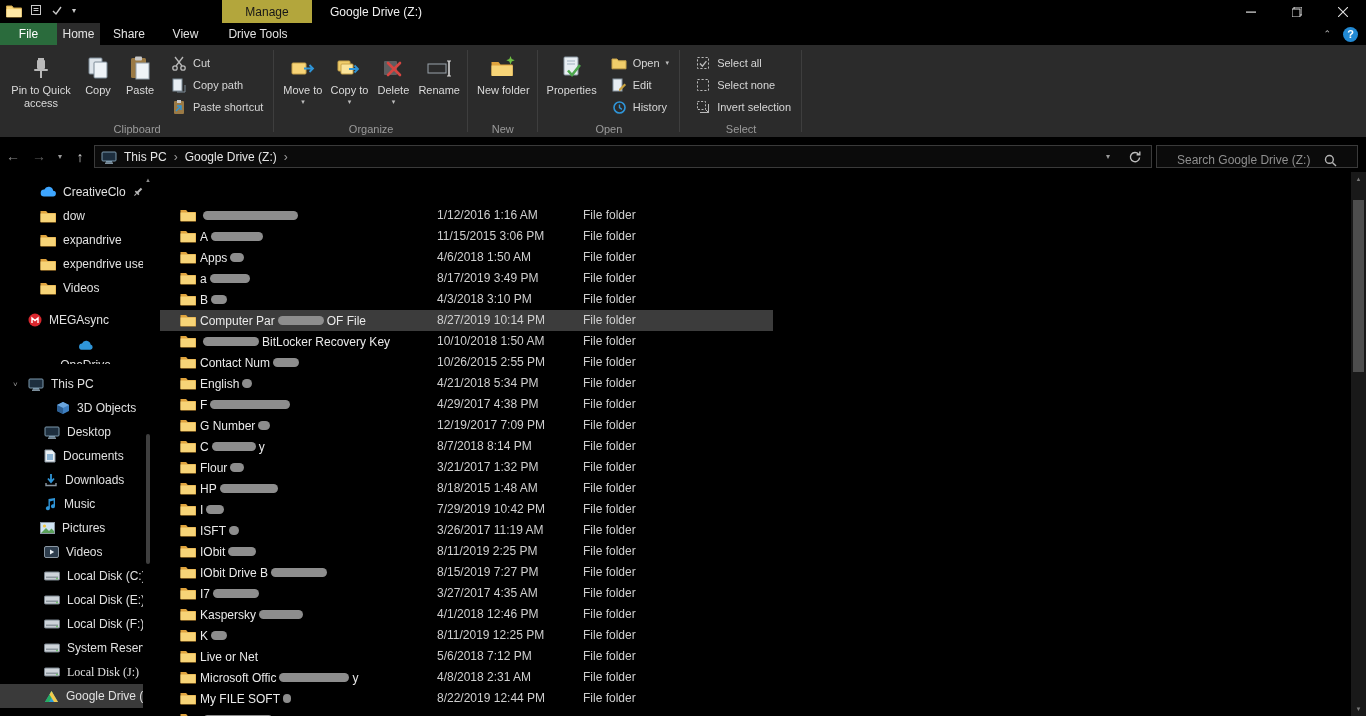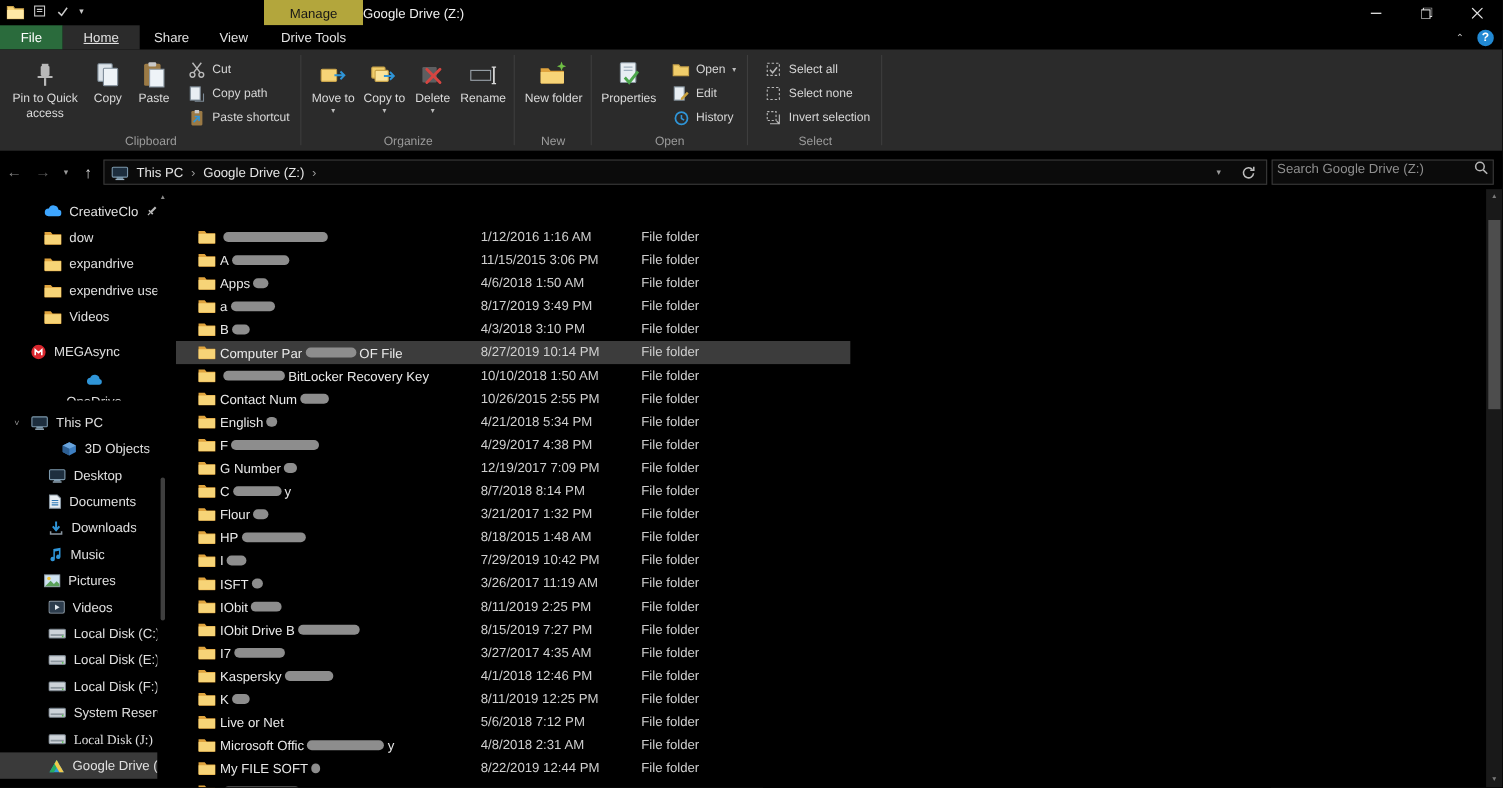--- a/index.html
+++ b/index.html
@@ -6,21 +6,21 @@
   html,body{background:#101010;}
   .window{position:relative;width:1366px;height:716px;background:#000;color:#e6e6e6;
     font-family:"Liberation Sans","DejaVu Sans",sans-serif;font-size:12px;overflow:hidden;user-select:none;}
   .ic{display:inline-flex;align-items:center;justify-content:center;line-height:0;}
 
   
   .titlebar{position:absolute;top:0;left:0;width:100%;height:23px;background:#000;}
   .app-icon{position:absolute;left:6px;top:4px;}
   .qat{position:absolute;left:30px;top:4px;display:flex;align-items:center;gap:9px;}
   .qat-caret{color:#c9c9c9;font-size:8px;}
-  .manage-tab{position:absolute;left:240px;top:0;width:90px;height:23px;background:#b3a63c;color:#161616;
+  .manage-tab{position:absolute;left:222px;top:0;width:90px;height:23px;background:#b3a63c;color:#161616;
     display:flex;align-items:center;justify-content:center;}
   .win-title{position:absolute;left:330px;top:0;height:23px;display:flex;align-items:center;color:#f0f0f0;}
   .win-controls{position:absolute;right:0;top:0;display:flex;}
   .win-btn{width:46px;height:23px;display:flex;align-items:center;justify-content:center;}
 
   
   .ribbon-tabs{position:absolute;top:23px;left:0;width:100%;height:22px;background:#000;display:flex;}
   .tab{display:flex;align-items:center;justify-content:center;color:#e2e2e2;height:100%;}
   .tab-file{background:#2a6b3c;color:#fff;}
   .tab-active{background:#2b2b2b;}
@@ -51,21 +51,21 @@
   .nav-drop{width:16px;font-size:8px;color:#9a9a9a;text-align:center;}
   .nav-up{color:#d6d6d6;width:24px;text-align:center;font-size:14px;}
   .crumbbar{flex:1;height:23px;margin:0 4px 0 2px;background:#0b0b0b;border:1px solid #3a3a3a;
     display:flex;align-items:center;padding:0 6px;gap:7px;}
   .crumb{color:#e6e6e6;white-space:nowrap;}
   .bc-sep{color:#9a9a9a;}
   .crumb-spacer{flex:1;}
   .crumb-drop{color:#9a9a9a;font-size:8px;padding:0 7px;}
   .refresh{padding:0 4px;}
   .searchbox{width:202px;height:23px;margin-right:8px;background:#0b0b0b;border:1px solid #3a3a3a;
-    display:flex;align-items:flex-start;padding:0 4px;}
+    display:flex;align-items:flex-end;padding:0 20px;}
   .searchbox input{flex:1;min-width:0;background:transparent;border:none;outline:none;color:#cfcfcf;
     font-family:inherit;font-size:12px;}
   .searchbox input::placeholder{color:#8f8f8f;}
 
   
   .main{position:absolute;top:172px;left:0;right:0;bottom:0;background:#000;}
 
   .sidebar{position:absolute;left:0;top:2px;bottom:0;width:152px;overflow:hidden;padding-top:6px;}
   .side-item{position:relative;height:24px;display:flex;align-items:center;gap:7px;color:#e0e0e0;width:143px;}
   .side-item.sel{background:#3a3a3a;}
@@ -139,21 +139,21 @@
       <div class="win-btn ic">
           <svg width="10" height="10" viewBox="0 0 10 10">
             <path d="M0 0 L10 10 M10 0 L0 10" stroke="#e0e0e0" stroke-width="1.1"></path>
           </svg>
         </div>
     </div>
   </div>
 
   <div class="ribbon-tabs">
       <div class="tab tab-file" style="width: 57px;">File</div>
-      <div class="tab tab-active" style="width: 70px; text-decoration: underline;">Home</div>
+      <div class="tab tab-active" style="width: 43px;">Home</div>
       <div class="tab" style="width: 58px;">Share</div>
       <div class="tab" style="width: 55px;">View</div>
       <div class="tab" style="width: 90px;">Drive Tools</div>
     </div>
   <div class="ribbon-aux">
     <span class="collapse-caret">⌃</span>
     <span class="help-btn">?</span>
   </div>
 
   <div class="ribbon">

